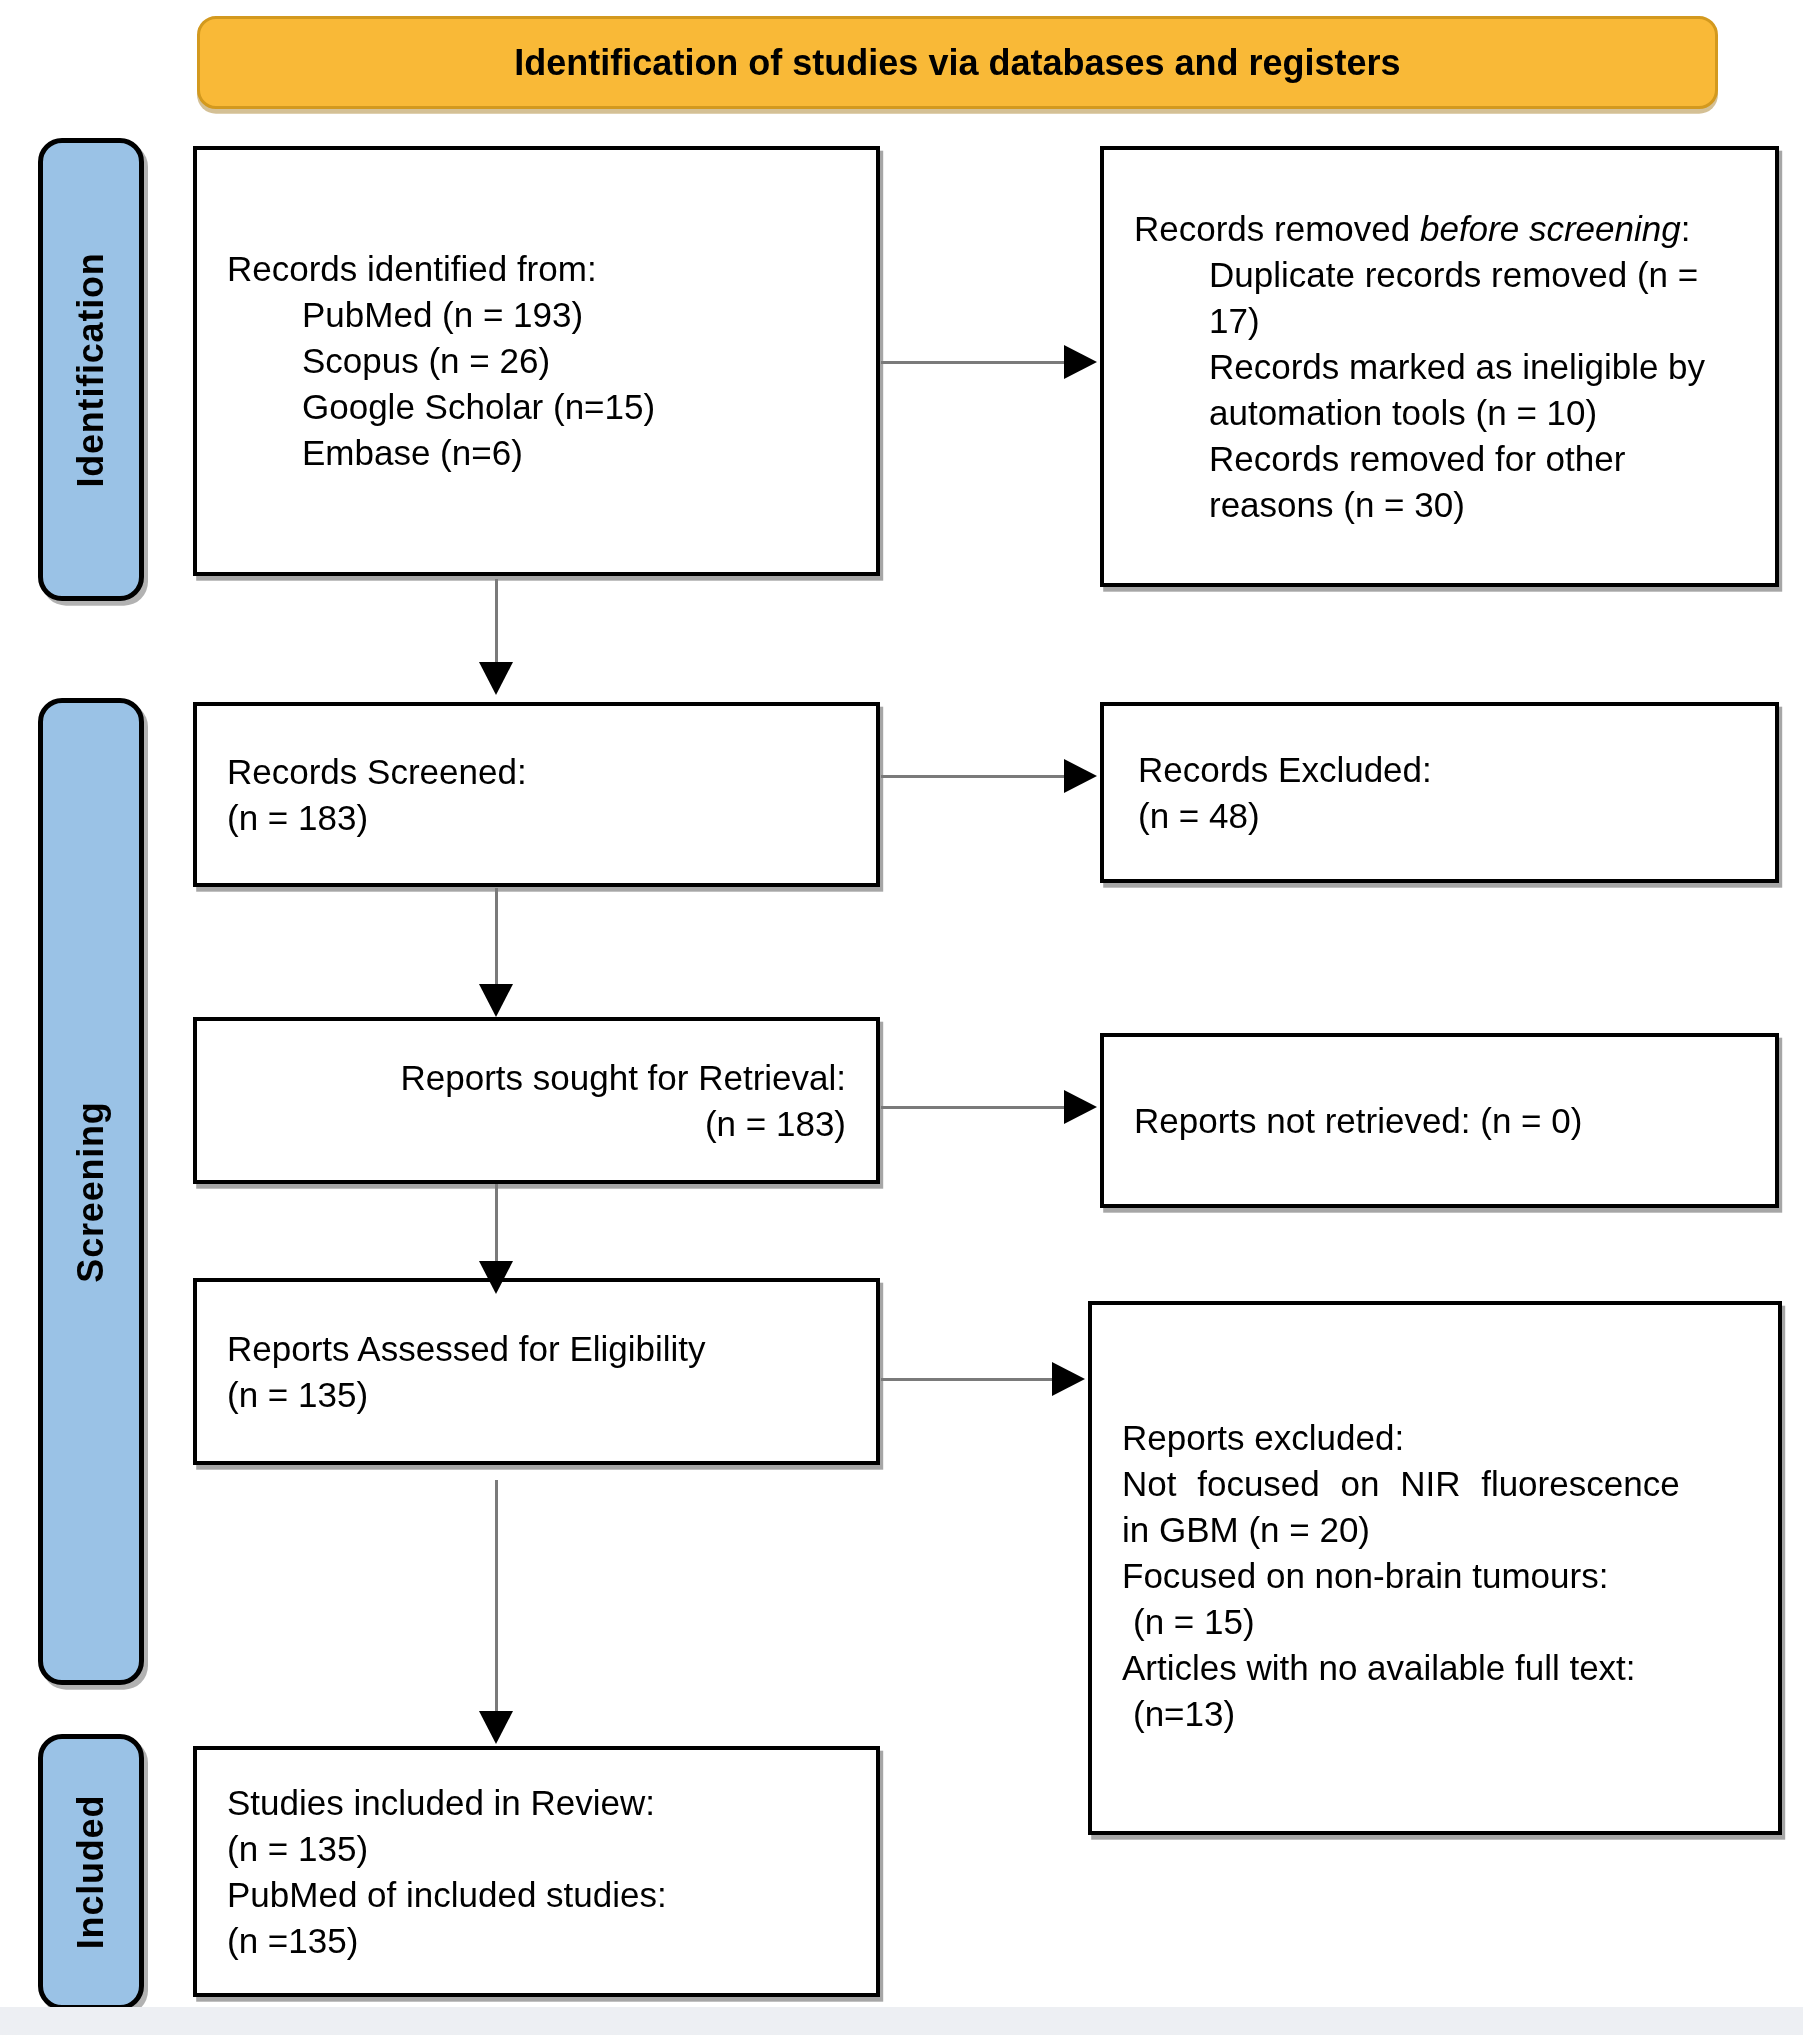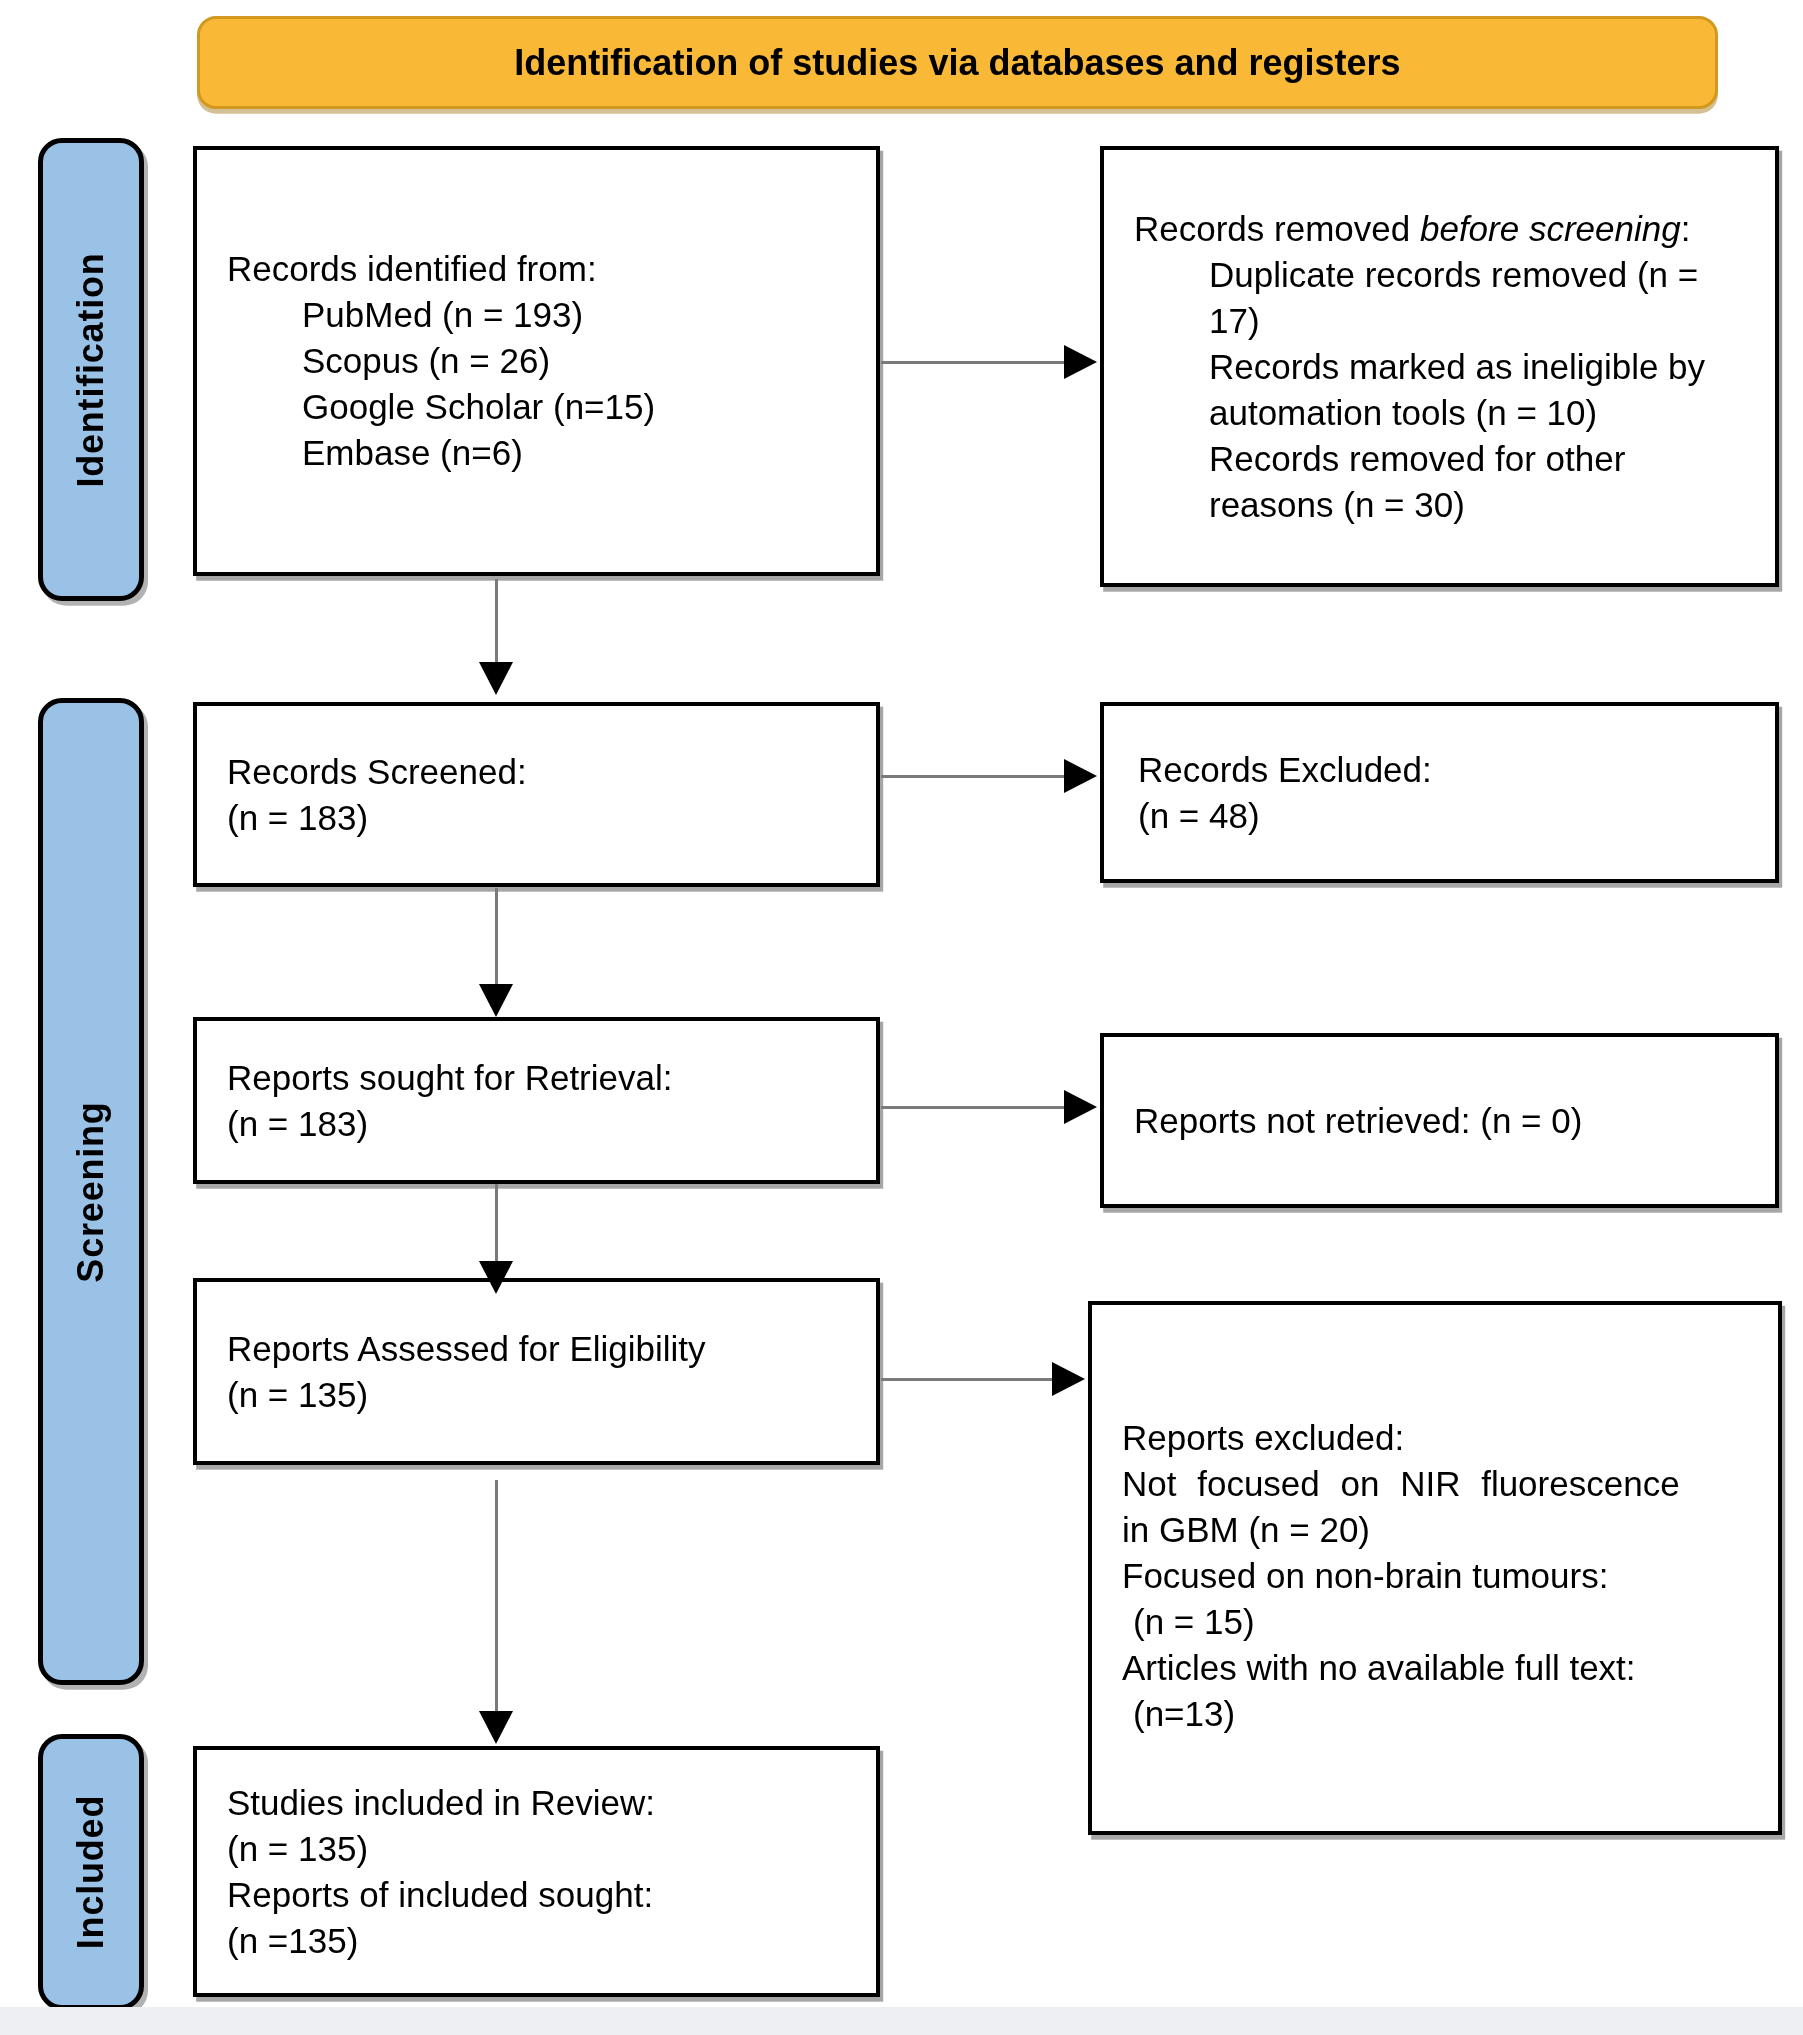--- a/index.html
+++ b/index.html
@@ -47,21 +47,21 @@
     box-shadow:3.2px 4.7px 0 rgba(0,0,0,0.35);
     display:flex; flex-direction:column; justify-content:center;
     padding:0 30px;
     font-size:35px; line-height:46px;
     box-sizing:border-box;
   }
   .box-records-identified{left:193px; top:146px;  width:687px; height:430px;}
   .box-records-removed  {left:1100px; top:146px;  width:679px; height:441px;}
   .box-records-screened {left:193px; top:702px;  width:687px; height:185px;}
   .box-records-excluded {left:1100px; top:702px;  width:679px; height:181px;padding-left:34px;}
-  .box-reports-sought   {left:193px; top:1017px; width:687px; height:167px;}
+  .box-reports-sought   {left:193px; top:1017px; width:687px; height:167px;align-items:flex-end;}
   .box-reports-not-retrieved{left:1100px; top:1033px; width:679px; height:175px;}
   .box-reports-assessed {left:193px; top:1278px; width:687px; height:187px;}
   .box-reports-excluded {left:1088px; top:1301px; width:694px; height:534px; padding-top:110px; justify-content:flex-start;}
   .box-studies-included {left:193px; top:1746px; width:687px; height:251px;}
   .indent-item{margin-left:75px;}
   .wide-spacing{word-spacing:11px;}
   .slight-indent{padding-left:11px;}
   
   .arrow-line-h{position:absolute; height:3.2px; background:#7a7a7a;}
   .arrow-head-right{
@@ -163,21 +163,21 @@
     <div>in GBM (n = 20)</div>
     <div>Focused on non-brain tumours:</div>
     <div class="slight-indent">(n = 15)</div>
     <div>Articles with no available full text:</div>
     <div class="slight-indent">(n=13)</div>
   </div>
 
   <div class="flow-box box-studies-included">
     <div>Studies included in Review:</div>
     <div>(n = 135)</div>
-    <div>Reports of included sought:</div>
+    <div>PubMed of included studies:</div>
     <div>(n =135)</div>
   </div>
 
   <div class="arrow-line-h h1-line"></div>
   <div class="arrow-head-right h1-head"></div>
 
   <div class="arrow-line-h h2-line"></div>
   <div class="arrow-head-right h2-head"></div>
 
   <div class="arrow-line-h h3-line"></div>

